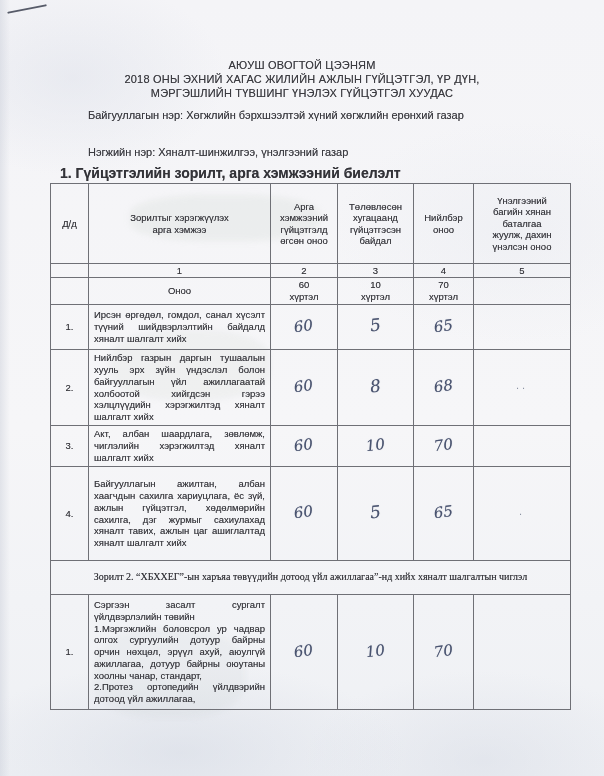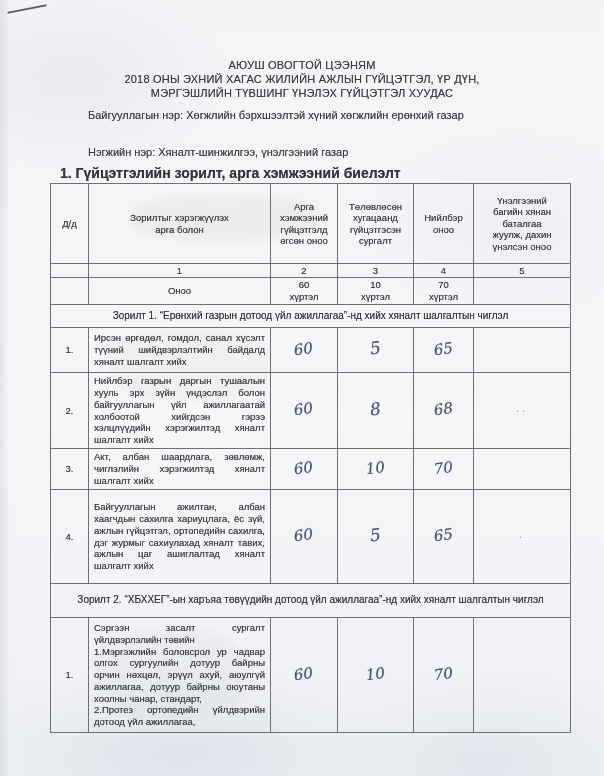--- a/index.html
+++ b/index.html
@@ -103,29 +103,29 @@
         <col style="width: 182px;">
         <col style="width: 67px;">
         <col style="width: 76px;">
         <col style="width: 60px;">
         <col style="width: 97px;">
       </colgroup>
       <tbody>
         <tr style="height: 80px;">
           <th class="hcell soft">Д/д</th>
           <th class="hcell soft">Зорилтыг хэрэгжүүлэх
-арга болон</th>
+арга хэмжээ</th>
           <th class="hcell soft">Арга
 хэмжээний
 гүйцэтгэлд
 өгсөн оноо</th>
           <th class="hcell soft">Төлөвлөсөн
 хугацаанд
 гүйцэтгэсэн
-сургалт</th>
+байдал</th>
           <th class="hcell soft">Нийлбэр
 оноо</th>
           <th class="hcell soft">Үнэлгээний
 багийн хянан
 баталгаа
 жуулж, дахин
 үнэлсэн оноо</th>
         </tr>
         <tr style="height: 14px;">
           <td class="numcell soft"></td>
@@ -139,23 +139,20 @@
           <td class="scalecell soft"></td>
           <td class="scalecell soft">Оноо</td>
           <td class="scalecell soft">60
 хүртэл</td>
           <td class="scalecell soft">10
 хүртэл</td>
           <td class="scalecell soft">70
 хүртэл</td>
           <td class="scalecell soft"></td>
         </tr>
-        <tr style="height: 23px;">
-          <td class="sectioncell soft" colspan="6">Зорилт 1. “Ерөнхий газрын дотоод үйл ажиллагаа”-нд хийх хяналт шалгалтын чиглэл</td>
-        </tr>
         <tr style="height: 45px;">
           <td class="ddcell soft">1.</td>
           <td class="mtext soft">Ирсэн өргөдөл, гомдол, санал хүсэлт түүний шийдвэрлэлтийн байдалд хяналт шалгалт хийх</td>
           <td class="scorecell"><span class="hw">60</span></td>
           <td class="scorecell"><span class="hw big">5</span></td>
           <td class="scorecell"><span class="hw">65</span></td>
           <td class="scorecell"></td>
         </tr>
         <tr style="height: 76px;">
           <td class="ddcell soft">2.</td>
@@ -168,27 +165,27 @@
         <tr style="height: 41px;">
           <td class="ddcell soft">3.</td>
           <td class="mtext soft">Акт, албан шаардлага, зөвлөмж, чиглэлийн хэрэгжилтэд хяналт шалгалт хийх</td>
           <td class="scorecell"><span class="hw">60</span></td>
           <td class="scorecell"><span class="hw">10</span></td>
           <td class="scorecell"><span class="hw">70</span></td>
           <td class="scorecell"></td>
         </tr>
         <tr style="height: 94px;">
           <td class="ddcell soft">4.</td>
-          <td class="mtext soft">Байгууллагын ажилтан, албан хаагчдын сахилга хариуцлага, ёс зүй, ажлын гүйцэтгэл, ортопедийн сахилга, дэг журмыг сахиулахад хяналт тавих, ажлын цаг ашиглалтад хяналт шалгалт хийх</td>
+          <td class="mtext soft">Байгууллагын ажилтан, албан хаагчдын сахилга хариуцлага, ёс зүй, ажлын гүйцэтгэл, хөдөлмөрийн сахилга, дэг журмыг сахиулахад хяналт тавих, ажлын цаг ашиглалтад хяналт шалгалт хийх</td>
           <td class="scorecell"><span class="hw">60</span></td>
           <td class="scorecell"><span class="hw big">5</span></td>
           <td class="scorecell"><span class="hw">65</span></td>
           <td class="scorecell"><span class="vdots">.</span></td>
         </tr>
-        <tr style="height: 34px;">
+        <tr style="height: 34px; font-family: Liberation Serif, serif;">
           <td class="sectioncell soft" colspan="6">Зорилт 2. “ХБХХЕГ”-ын харъяа төвүүдийн дотоод үйл ажиллагаа”-нд хийх хяналт шалгалтын чиглэл</td>
         </tr>
         <tr style="height: 115px;">
           <td class="ddcell soft">1.</td>
           <td class="mtext soft">Сэргээн засалт сургалт үйлдвэрлэлийн төвийн
 1.Мэргэжлийн боловсрол ур чадвар олгох сургуулийн дотуур байрны орчин нөхцөл, эрүүл ахуй, аюулгүй ажиллагаа, дотуур байрны оюутаны хоолны чанар, стандарт,
 2.Протез ортопедийн үйлдвэрийн дотоод үйл ажиллагаа,</td>
           <td class="scorecell"><span class="hw">60</span></td>
           <td class="scorecell"><span class="hw">10</span></td>
           <td class="scorecell"><span class="hw">70</span></td>

